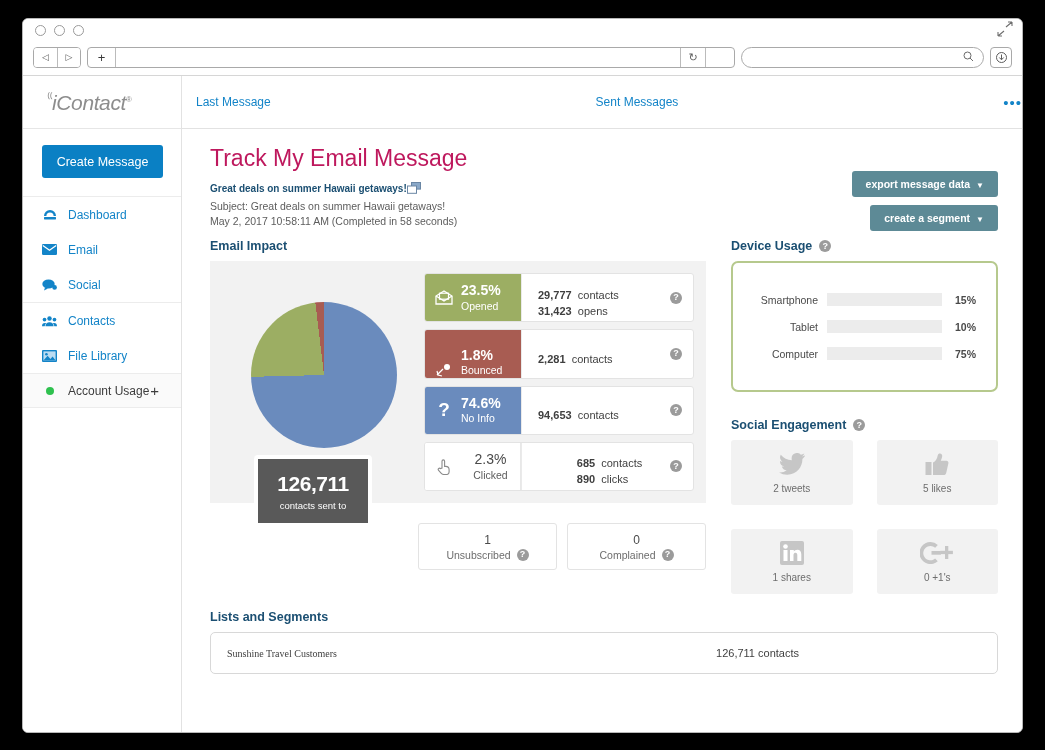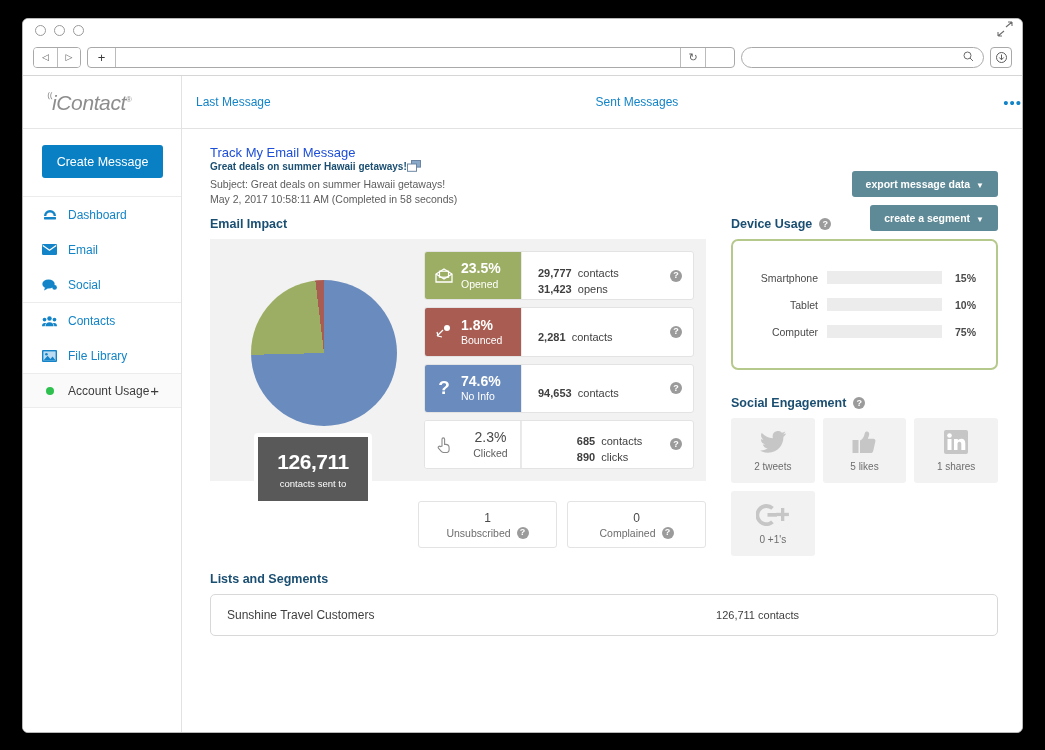--- a/index.html
+++ b/index.html
@@ -177,21 +177,22 @@
   .topnav a {
     font-size: 12px; color: #1384c8; text-decoration: none; cursor: pointer;
   }
   .ellipsis {
     color: #1384c8; font-size: 15px; letter-spacing: 1px;
     line-height: 1; cursor: pointer;
   }
 
   .page { flex: 1; padding: 16px 24px 0 28px; position: relative; overflow: hidden; }
   .page-title {
-    font-size: 13px; color: #1d4ed8; font-weight: normal;
+    font-size: 23px; color: #be185d; font-weight: normal;
+    margin-bottom: 10px;
   }
   .msg-title {
     font-size: 10px; font-weight: bold; color: #1b4f72;
     display: flex; align-items: flex-end; 
     margin-bottom: 6px;
   }
   .popout-icon { width: 14px; height: 12px; }
   .msg-sub { font-size: 10.5px; color: #5d5d5d; margin-bottom: 3px; }
   .msg-date { font-size: 10.5px; color: #5d5d5d; }
 
@@ -331,22 +332,22 @@
   }
   .bar-fill { height: 100%; background: #6a8bbd; }
   .bar-pct {
     width: 34px; text-align: right;
     font-size: 10.5px; color: #4a4a4a; font-weight: bold;
   }
 
   
   .social-grid {
     display: grid;
-    grid-template-columns: 1fr 1fr 1fr;
-    gap: 8px;
+    grid-template-columns: 1fr 1fr;
+    gap: 24px;
   }
   .social-card {
     background: #f2f2f2;
     border-radius: 3px;
     height: 65px;
     display: flex; flex-direction: column;
     align-items: center; justify-content: center;
     gap: 6px;
   }
   .social-icon { color: #c6c6c6; display: flex; align-items: center; justify-content: center; height: 26px; }
@@ -355,21 +356,21 @@
   
   .lists-wrap { margin-top: 16px; padding-right: 0; }
   .list-box {
     border: 1px solid #d8d8d8;
     border-radius: 5px;
     height: 42px;
     display: flex; align-items: center;
     padding: 0 16px;
     background: #ffffff;
   }
-  .list-name { font-size: 12px; color: #3f3f3f; }
+  .list-name { font-size: 10px; color: #3f3f3f; font-family: Liberation Serif, serif; }
   .list-count { margin-left: auto; font-size: 11px; color: #3f3f3f; padding-right: 182px; }
 </style>
 </head>
 <body>
 
 <div class="window">
 
   <div class="chrome-top">
     <div class="traffic">
       <span class="dot"></span>
@@ -556,21 +557,21 @@
                   <div class="m-right">
                     <div class="m-stats">
                       <div><b>29,777</b>&nbsp;&nbsp;<span>contacts</span></div>
                       <div><b>31,423</b>&nbsp;&nbsp;<span>opens</span></div>
                     </div>
                     <span class="qmark m-help">?</span>
                   </div>
                 </div>
 
                 <div class="metric">
-                  <div class="m-left" id="ml1" style="background: rgb(168, 92, 82);">
+                  <div class="m-left" id="ml1" style="background: rgb(168, 92, 82); align-items: flex-end;">
                     <span class="m-icon">
                       <svg width="18" height="15" viewBox="0 0 18 15">
                           <path d="M2 12 L8 6" stroke="#fff" stroke-width="1.3" fill="none"></path>
                           <path d="M2 8 L3 12 L7 13" stroke="#fff" stroke-width="1.2" fill="none"></path>
                           <circle cx="12" cy="4" r="3" fill="#fff"></circle>
                         </svg>
                     </span>
                     <span>
                       <span class="m-pct" style="display:block">1.8%</span>
                       <span class="m-lbl" style="display:block">Bounced</span>

